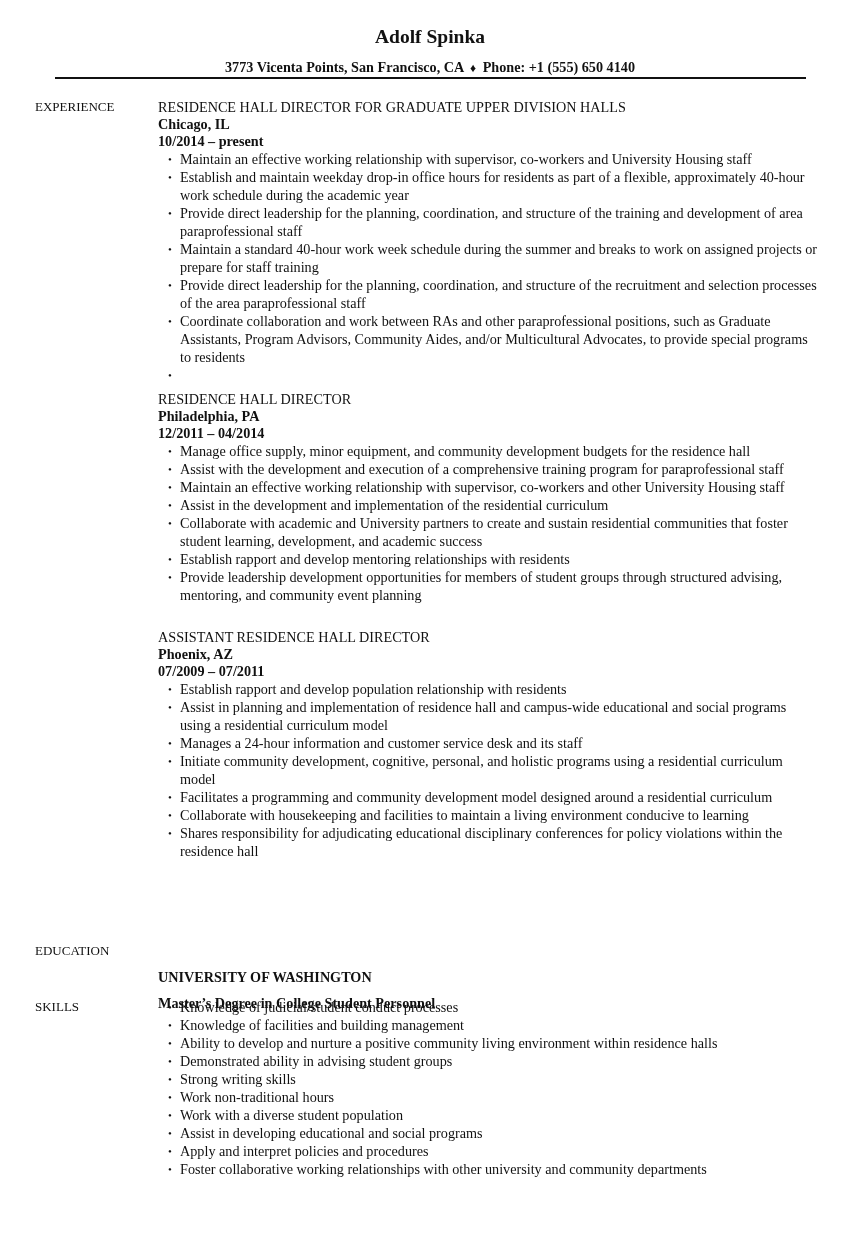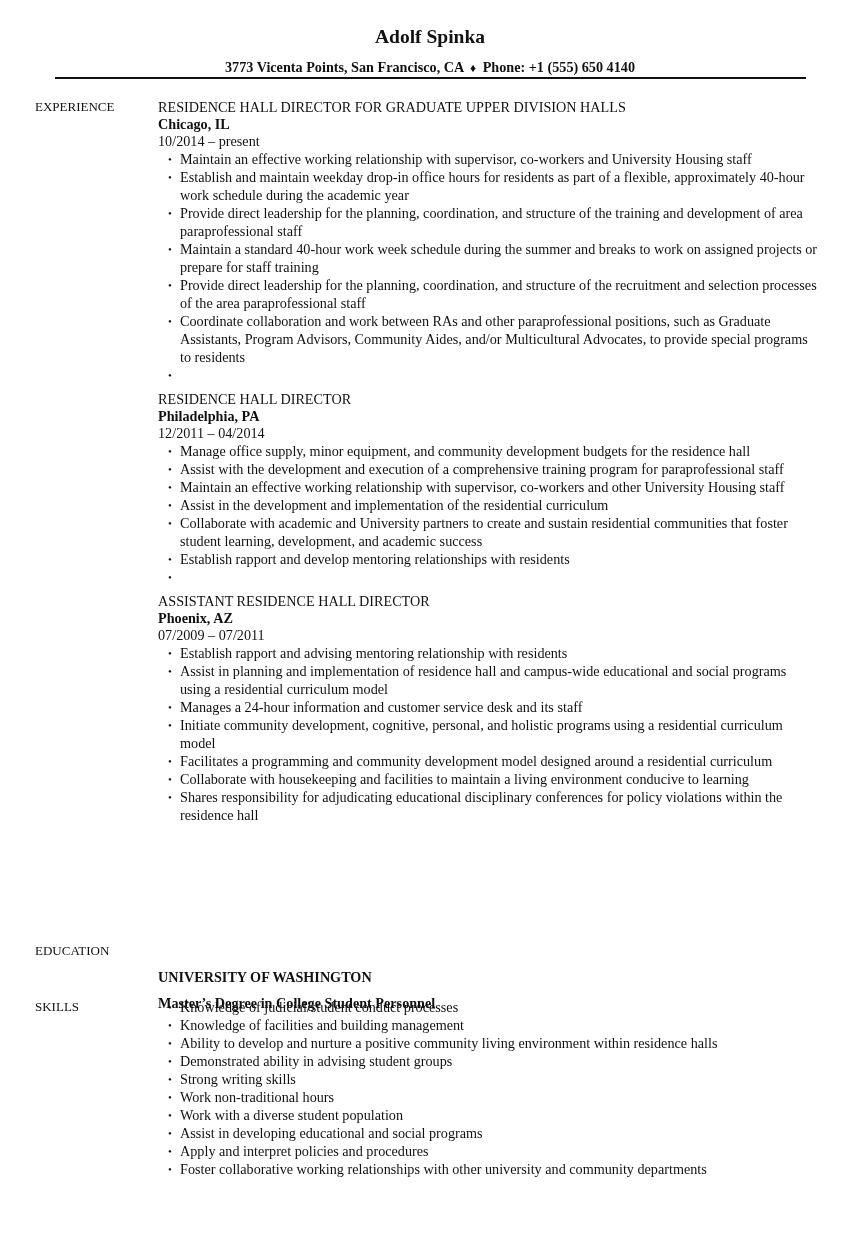--- a/index.html
+++ b/index.html
@@ -18,21 +18,21 @@
 
   .section { position: absolute; left: 0; width: 860px; }
   .section-label {
     position: absolute; left: 35px; top: 0;
     font-weight: normal; font-size: 13px; line-height: 18px;
   }
   .content { position: absolute; left: 158px; top: 0; width: 660px; }
   .job { margin-bottom: 24px; }
   .job-title { font-weight: normal; line-height: 18px; }
   .job-location { font-weight: bold; line-height: 17px; }
-  .job-dates { line-height: 17px; }
+  .job-dates { line-height: 17px; font-weight: bold; }
   ul.bullets { list-style: none; padding-left: 22px; }
   ul.bullets li { position: relative; line-height: 18px; }
   ul.bullets li .bullet {
     position: absolute; left: -12px; top: 0; font-size: 11px; line-height: 18px;
   }
   .edu-school { font-weight: bold; line-height: 18px; margin-top: 26px; }
   .edu-degree { font-weight: bold; line-height: 18px; margin-top: 8px; }
 </style>
 </head>
 <body>
@@ -68,29 +68,29 @@
         <div class="job-title">RESIDENCE HALL DIRECTOR</div>
         <div class="job-location">Philadelphia, PA</div>
         <div class="job-dates">12/2011 – 04/2014</div>
         <ul class="bullets">
           <li><span class="bullet">•</span><span>Manage office supply, minor equipment, and community development budgets for the residence hall</span></li>
           <li><span class="bullet">•</span><span>Assist with the development and execution of a comprehensive training program for paraprofessional staff</span></li>
           <li><span class="bullet">•</span><span>Maintain an effective working relationship with supervisor, co-workers and other University Housing staff</span></li>
           <li><span class="bullet">•</span><span>Assist in the development and implementation of the residential curriculum</span></li>
           <li><span class="bullet">•</span><span>Collaborate with academic and University partners to create and sustain residential communities that foster student learning, development, and academic success</span></li>
           <li><span class="bullet">•</span><span>Establish rapport and develop mentoring relationships with residents</span></li>
-          <li><span class="bullet">•</span></li>
+          <li><span class="bullet">•</span><span>Provide leadership development opportunities for members of student groups through structured advising, mentoring, and community event planning</span></li>
         </ul>
       </div>
       <div class="job">
         <div class="job-title">ASSISTANT RESIDENCE HALL DIRECTOR</div>
         <div class="job-location">Phoenix, AZ</div>
         <div class="job-dates">07/2009 – 07/2011</div>
         <ul class="bullets">
-          <li><span class="bullet">•</span><span>Establish rapport and advising mentoring relationship with residents</span></li>
+          <li><span class="bullet">•</span><span>Establish rapport and develop population relationship with residents</span></li>
           <li><span class="bullet">•</span><span>Assist in planning and implementation of residence hall and campus-wide educational and social programs using a residential curriculum model</span></li>
           <li><span class="bullet">•</span><span>Manages a 24-hour information and customer service desk and its staff</span></li>
           <li><span class="bullet">•</span><span>Initiate community development, cognitive, personal, and holistic programs using a residential curriculum model</span></li>
           <li><span class="bullet">•</span><span>Facilitates a programming and community development model designed around a residential curriculum</span></li>
           <li><span class="bullet">•</span><span>Collaborate with housekeeping and facilities to maintain a living environment conducive to learning</span></li>
           <li><span class="bullet">•</span><span>Shares responsibility for adjudicating educational disciplinary conferences for policy violations within the residence hall</span></li>
         </ul>
       </div>
     </div>
 </div>

